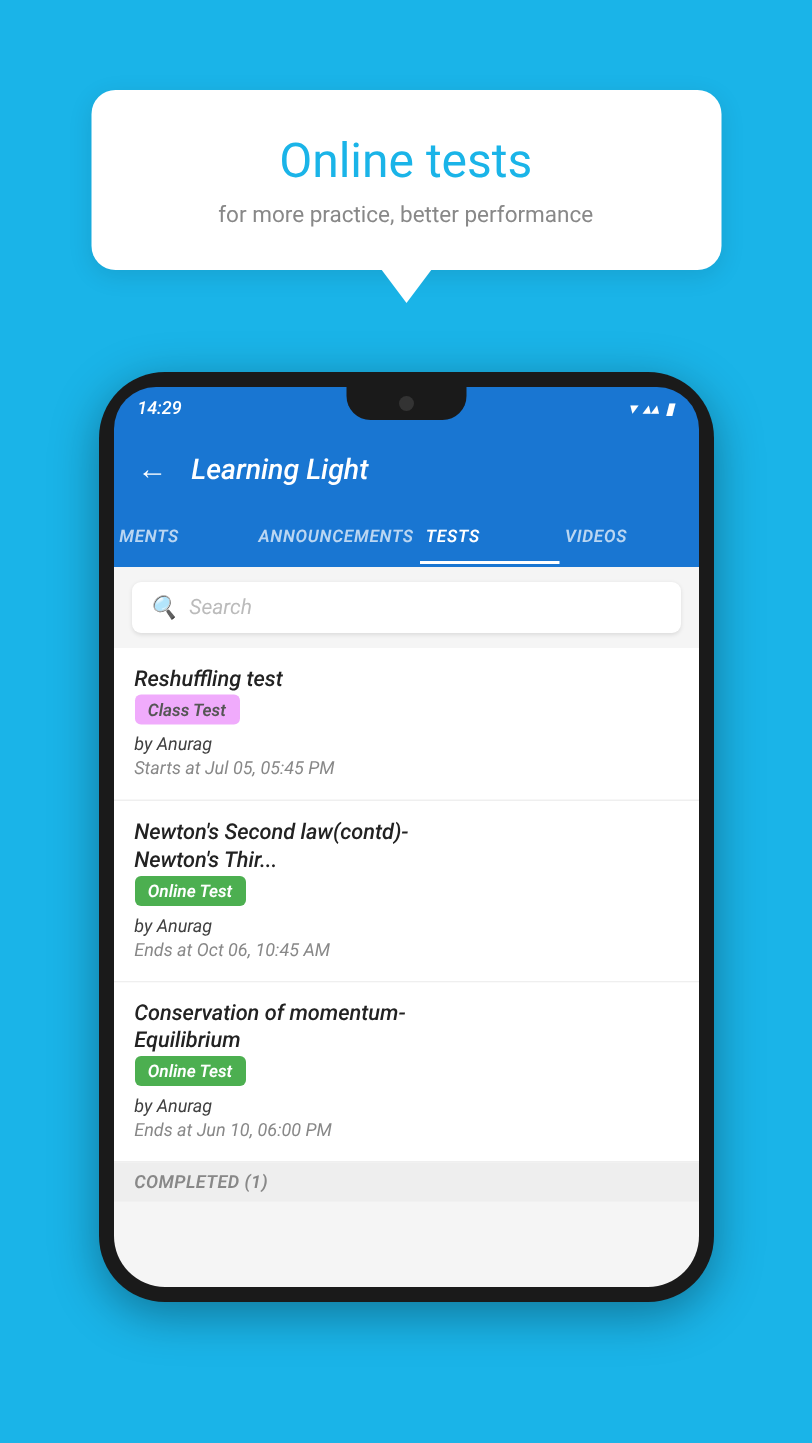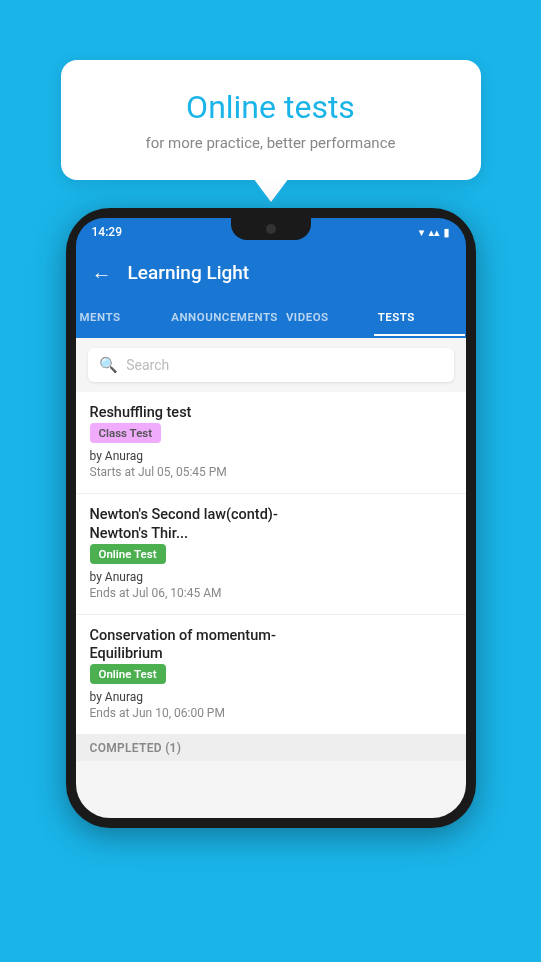--- a/index.html
+++ b/index.html
@@ -51,21 +51,22 @@
     .bubble-subtitle {
       font-size: 15px;
       color: #888;
       font-weight: 400;
     }
 
     
     .phone-wrapper {
       display: flex;
       justify-content: center;
-      margin-top: 28px;
+      margin-top: 68px;
+      font-style: italic;
     }
 
     .phone-frame {
       width: 410px;
       height: 620px;
       background: #1a1a1a;
       border-radius: 44px;
       padding: 10px;
       position: relative;
       box-shadow: 0 8px 32px rgba(0,0,0,0.35);
@@ -273,22 +274,22 @@
     <div class="phone-screen">
 
       <div class="app-bar">
         <span class="back-arrow">←</span>
         <span class="app-bar-title">Learning Light</span>
       </div>
 
       <div class="tabs-bar">
         <div class="tab-item">MENTS</div>
         <div class="tab-item">ANNOUNCEMENTS</div>
+        <div class="tab-item active">TESTS</div>
         <div class="tab-item">VIDEOS</div>
-        <div class="tab-item active">TESTS</div>
       </div>
 
       <div class="search-bar">
         <span class="search-icon">🔍</span>
         <span class="search-text">Search</span>
       </div>
 
 
       <div class="test-card">
         <div class="card-row1">
@@ -301,21 +302,21 @@
         </div>
       </div>
 
       <div class="test-card">
         <div class="card-row1">
           <span class="card-title">Newton's Second law(contd)-Newton's Thir...</span>
           <span class="badge badge-online">Online Test</span>
         </div>
         <div class="card-author">by Anurag</div>
         <div class="card-time">
-          <span>Ends at</span>&nbsp;<span>Jul 06, 10:45 AM</span>
+          <span>Ends at</span>&nbsp;<span>Oct 06, 10:45 AM</span>
         </div>
       </div>
 
       <div class="test-card">
         <div class="card-row1">
           <span class="card-title">Conservation of momentum-Equilibrium</span>
           <span class="badge badge-online">Online Test</span>
         </div>
         <div class="card-author">by Anurag</div>
         <div class="card-time">

